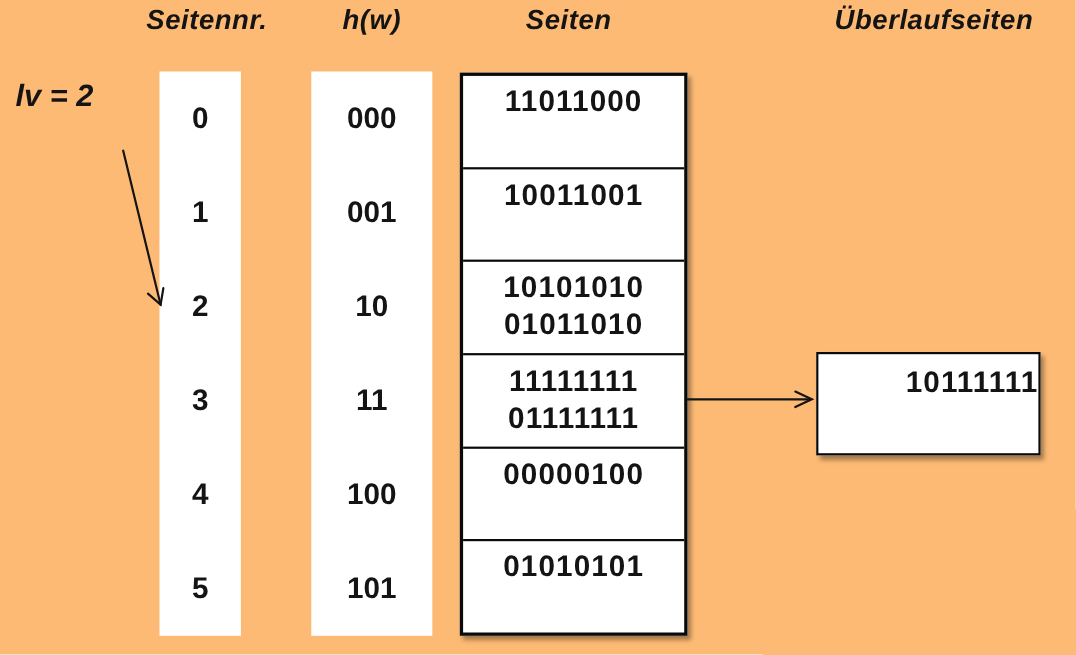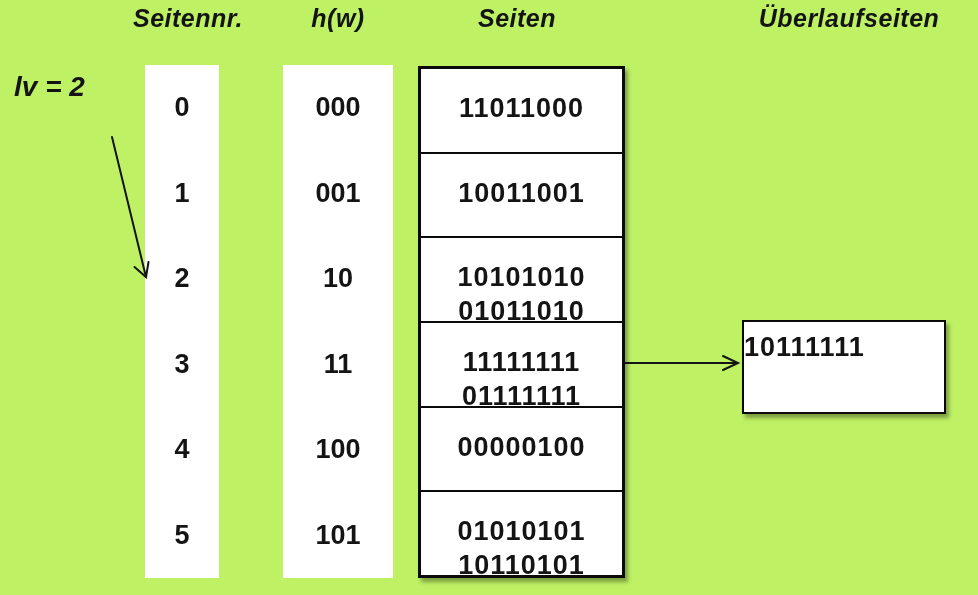--- a/index.html
+++ b/index.html
@@ -4,21 +4,21 @@
 <style>
   html, body {
     margin: 0;
     padding: 0;
     background: #f7f7f6;
   }
   .canvas {
     position: relative;
     width: 978px;
     height: 595px;
-    background: #bef264;
+    background: #fdba74;
     font-family: "Liberation Sans", sans-serif;
     color: #141414;
     overflow: hidden;
   }
 
   
   .hdr {
     position: absolute;
     top: 4px;
     transform: translateX(-50%);
@@ -76,21 +76,21 @@
     height: 506px;
     background: #ffffff;
     border: 3px solid #0a0a0a;
     box-shadow: 3px 4px 4px rgba(0,0,0,0.35);
     display: flex;
     flex-direction: column;
   }
   .prow {
     flex: 1;
     border-bottom: 2.5px solid #0a0a0a;
-    padding-top: 22px;
+    padding-top: 6px;
     text-align: center;
     overflow: hidden;
   }
   .prow:last-child { border-bottom: none; }
   .bin {
     font-size: 27px;
     font-weight: bold;
     line-height: 34px;
     letter-spacing: 1px;
     min-height: 34px;
@@ -99,21 +99,21 @@
   
   #overflow-box {
     position: absolute;
     left: 742px;
     top: 320px;
     width: 200px;
     height: 82px;
     background: #ffffff;
     border: 2.5px solid #0a0a0a;
     box-shadow: 3px 4px 4px rgba(0,0,0,0.35);
-    text-align: left;
+    text-align: right;
     padding-top: 8px;
   }
 
   
   #arrows {
     position: absolute;
     left: 0; top: 0;
     width: 978px;
     height: 595px;
     pointer-events: none;
@@ -167,21 +167,20 @@
     <div class="prow">
       <div class="bin">11111111</div>
       <div class="bin">01111111</div>
     </div>
     <div class="prow">
       <div class="bin">00000100</div>
       <div class="bin"></div>
     </div>
     <div class="prow">
       <div class="bin">01010101</div>
-      <div class="bin">10110101</div>
     </div>
   </div>
 
   <div id="overflow-box">
     <div class="bin">10111111</div>
   </div>
 
   <svg id="arrows" viewBox="0 0 978 595" xmlns="http://www.w3.org/2000/svg">
 
     <g stroke="#141414" stroke-width="2" fill="none" stroke-linecap="round">

